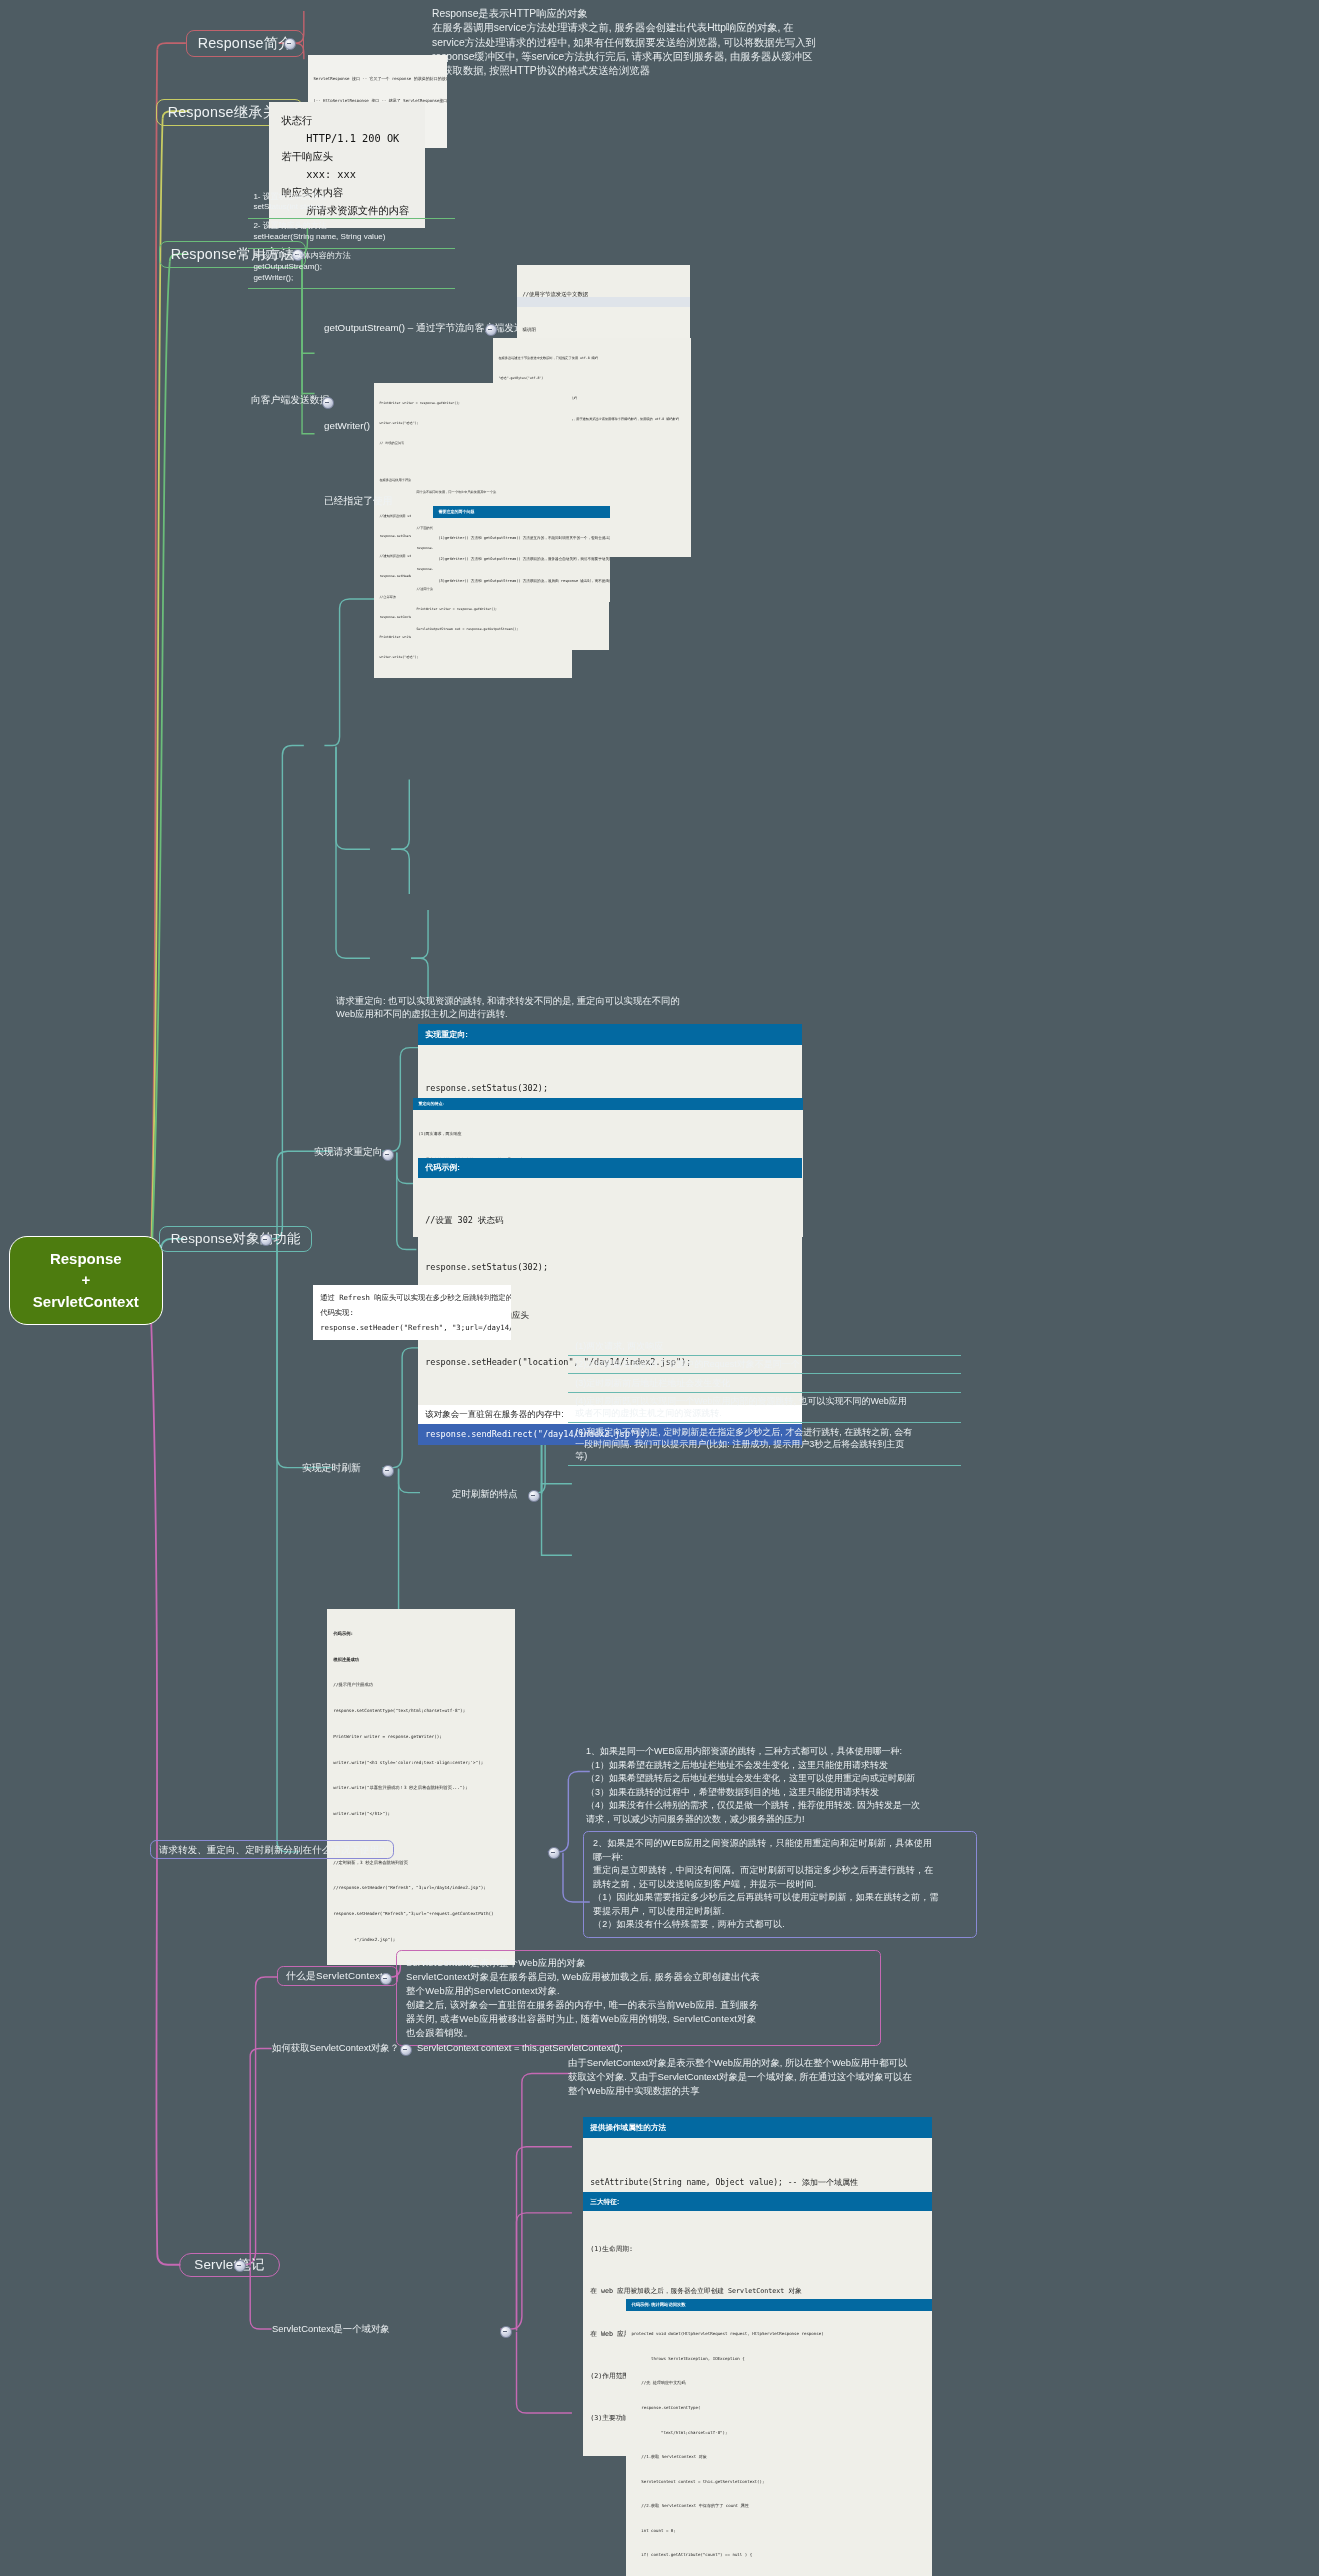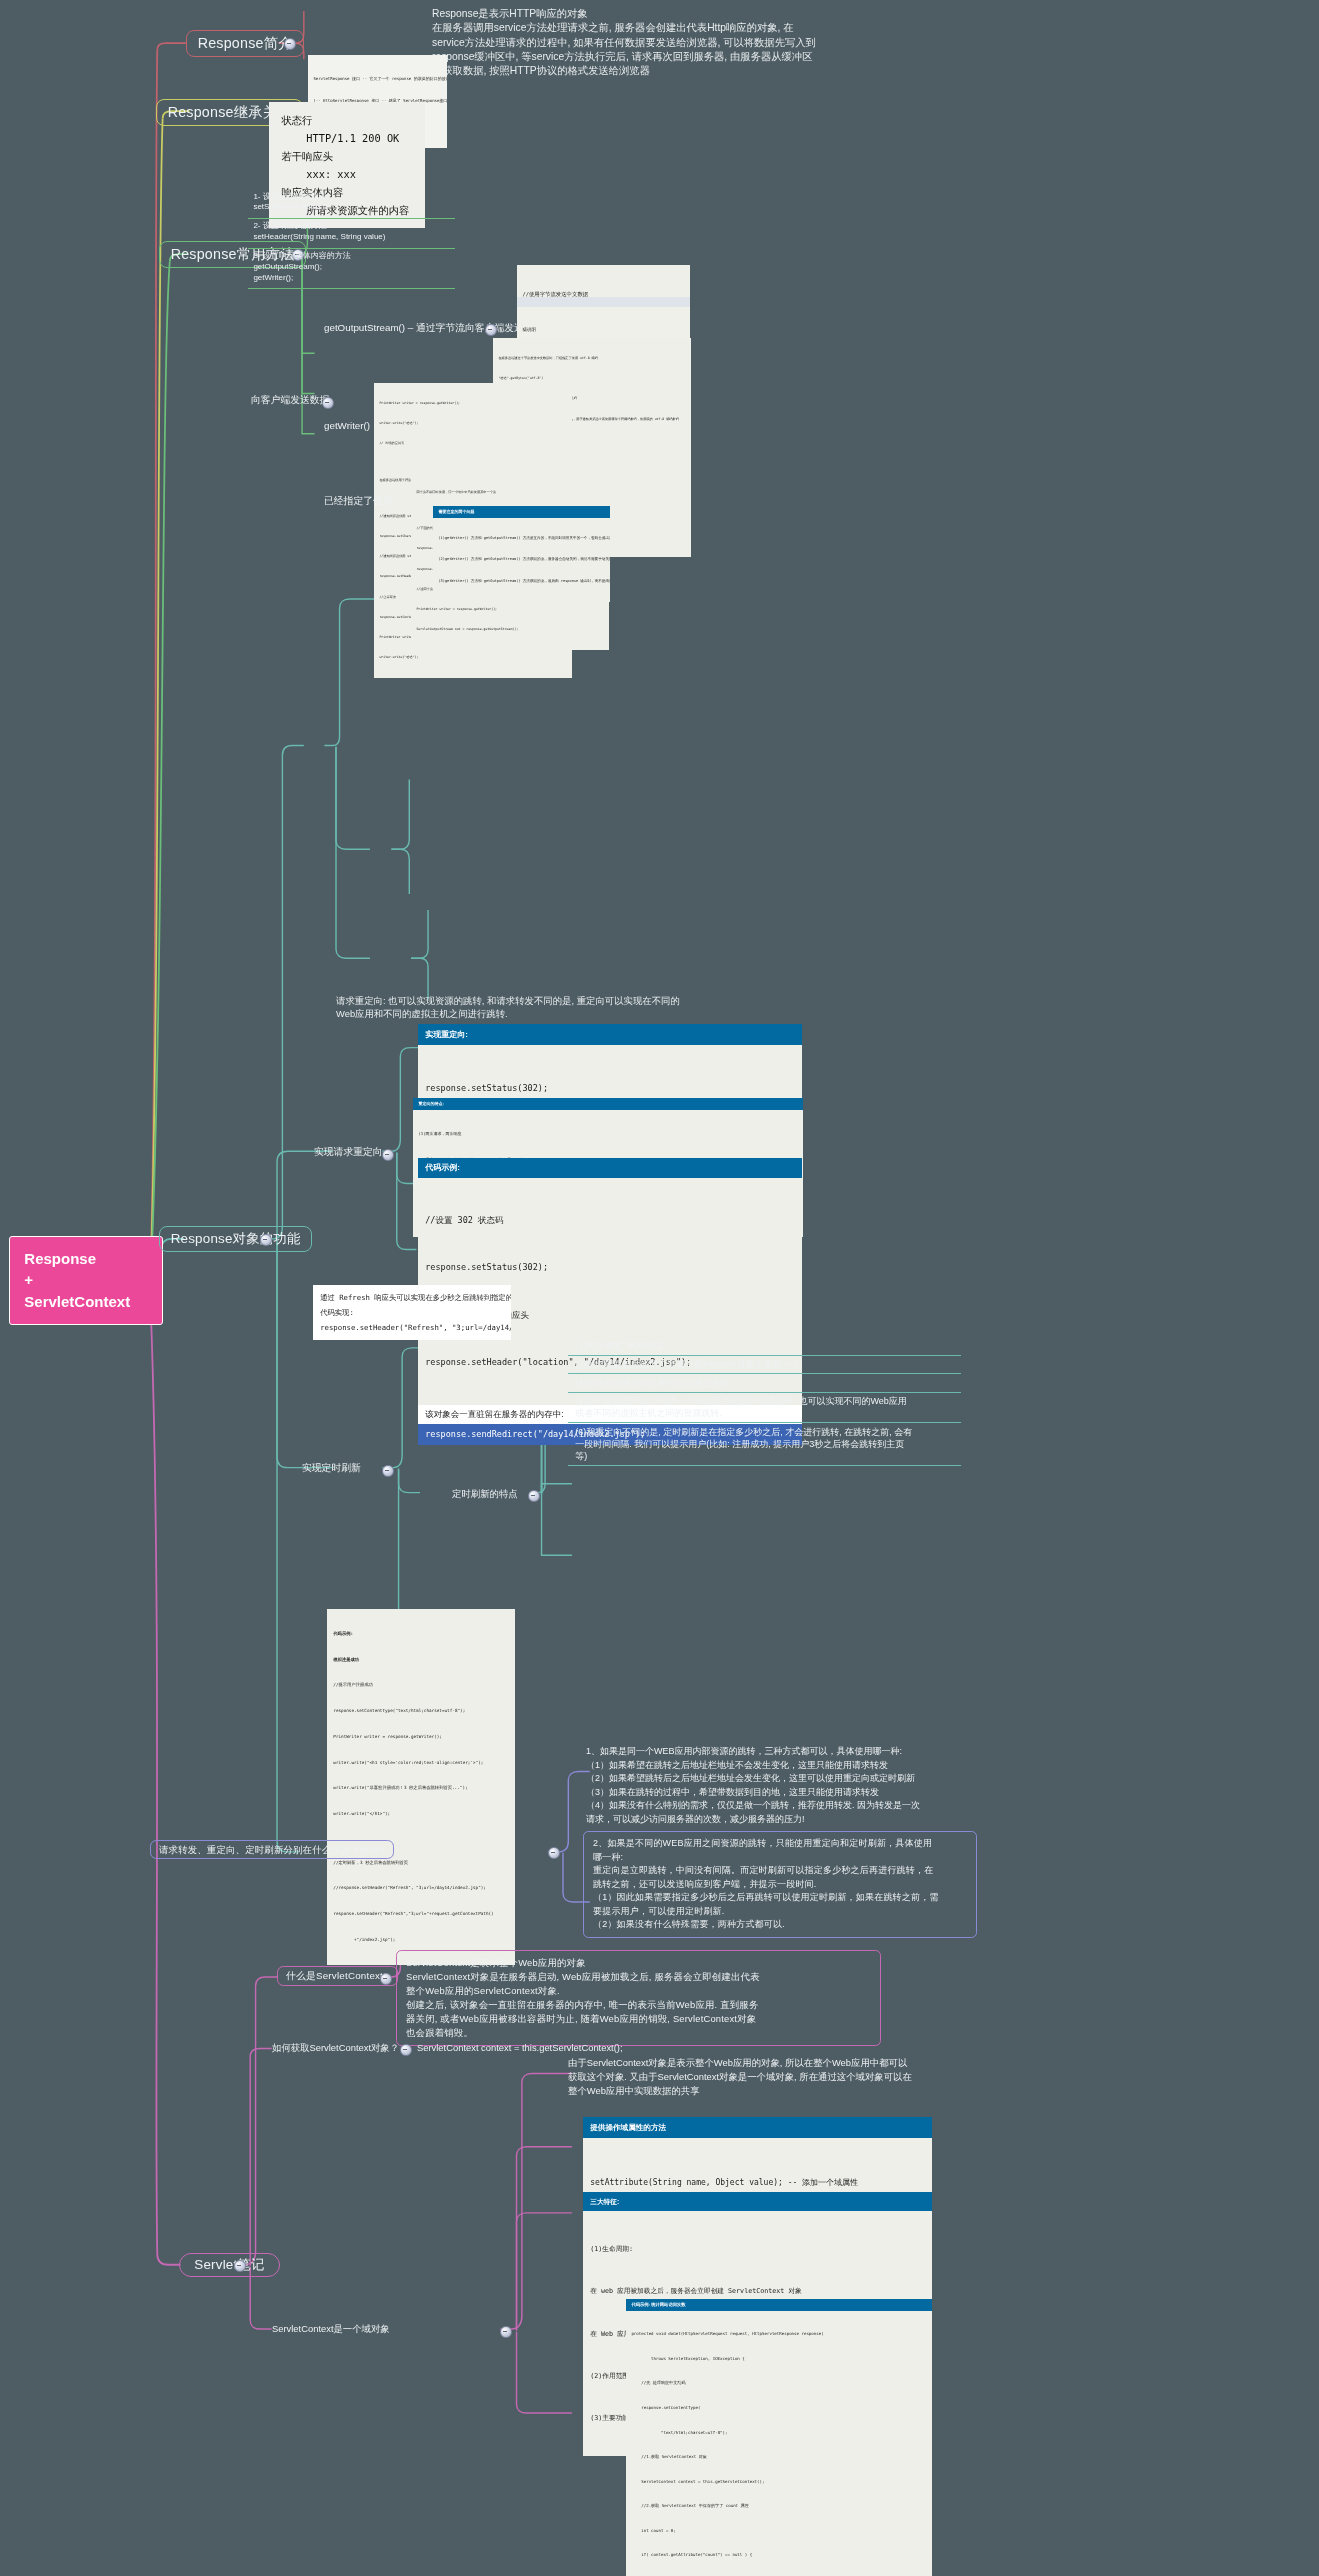--- a/index.html
+++ b/index.html
@@ -30,22 +30,23 @@
   .topic.olive{border-color:#c8cc63;}
   .topic.green{border-color:#6bbd7a;}
   .topic.teal{border-color:#69b9b0;}
   .topic.magenta{border-color:#c669b4;}
   .topic.blueline{border-color:#8a8ad6;}
 
   
   .root{
     position:absolute;
     border:1.8px solid #fff;
-    border-radius:3px;
-    background:#ec4899;
+    border-radius:18px;
+    background:#4d7c0f;
+    text-align:center;
     font-weight:bold;
     color:#ffffff;
     line-height:1.45;
     padding:10.7px 14.3px;
   }
 
   
   .freetext{position:absolute;white-space:pre;color:#e9eef0;line-height:1.38;}
 
   

